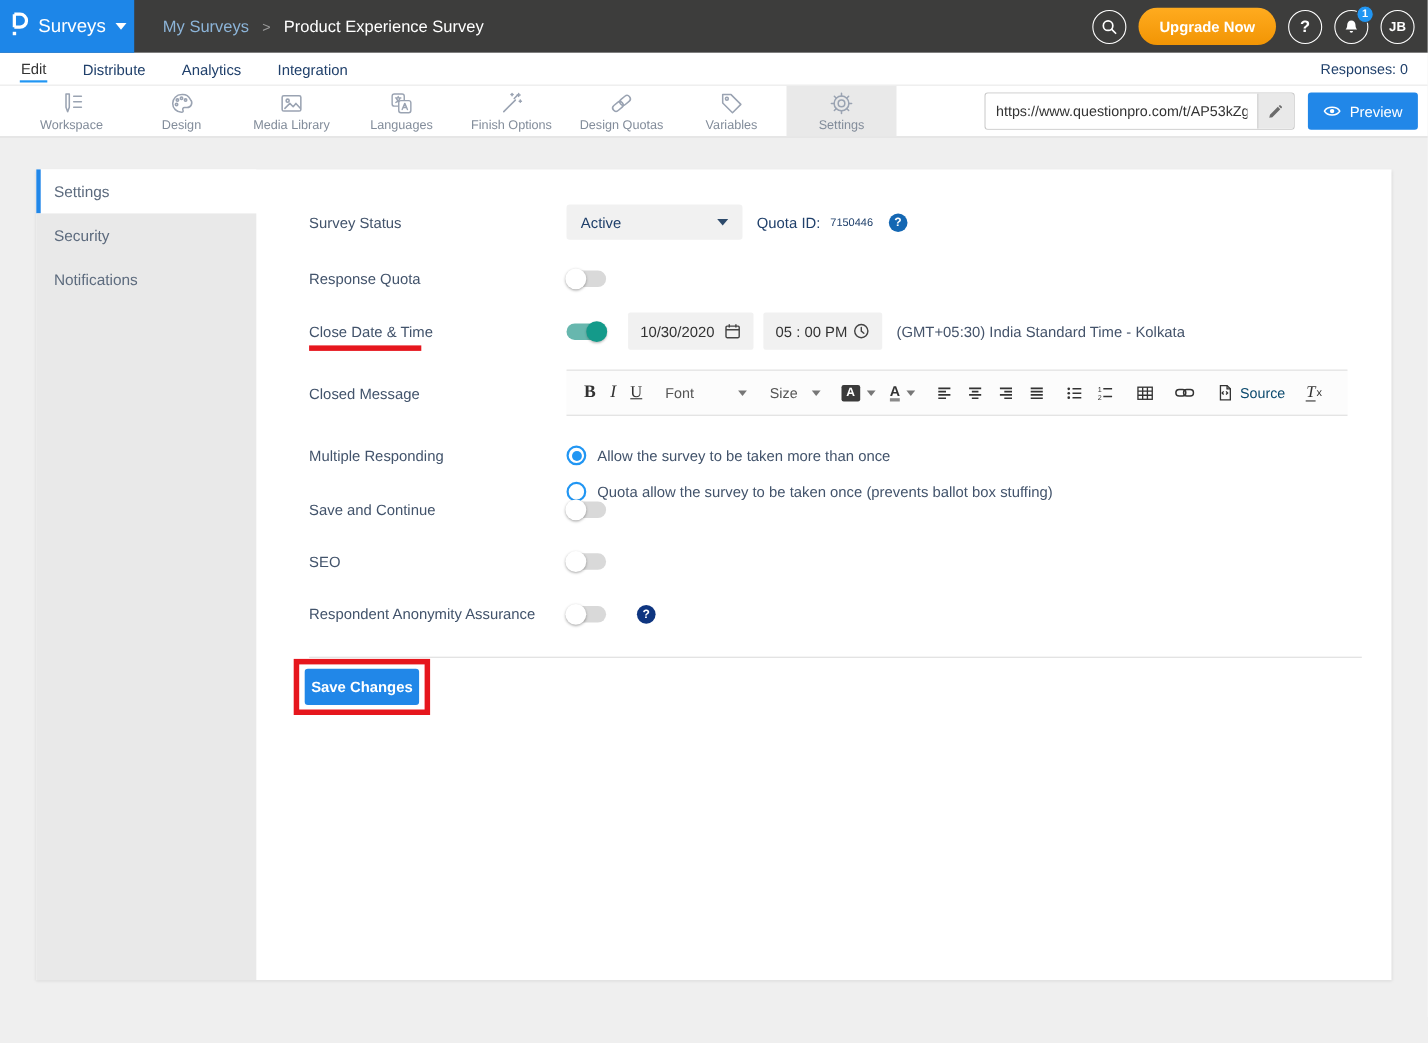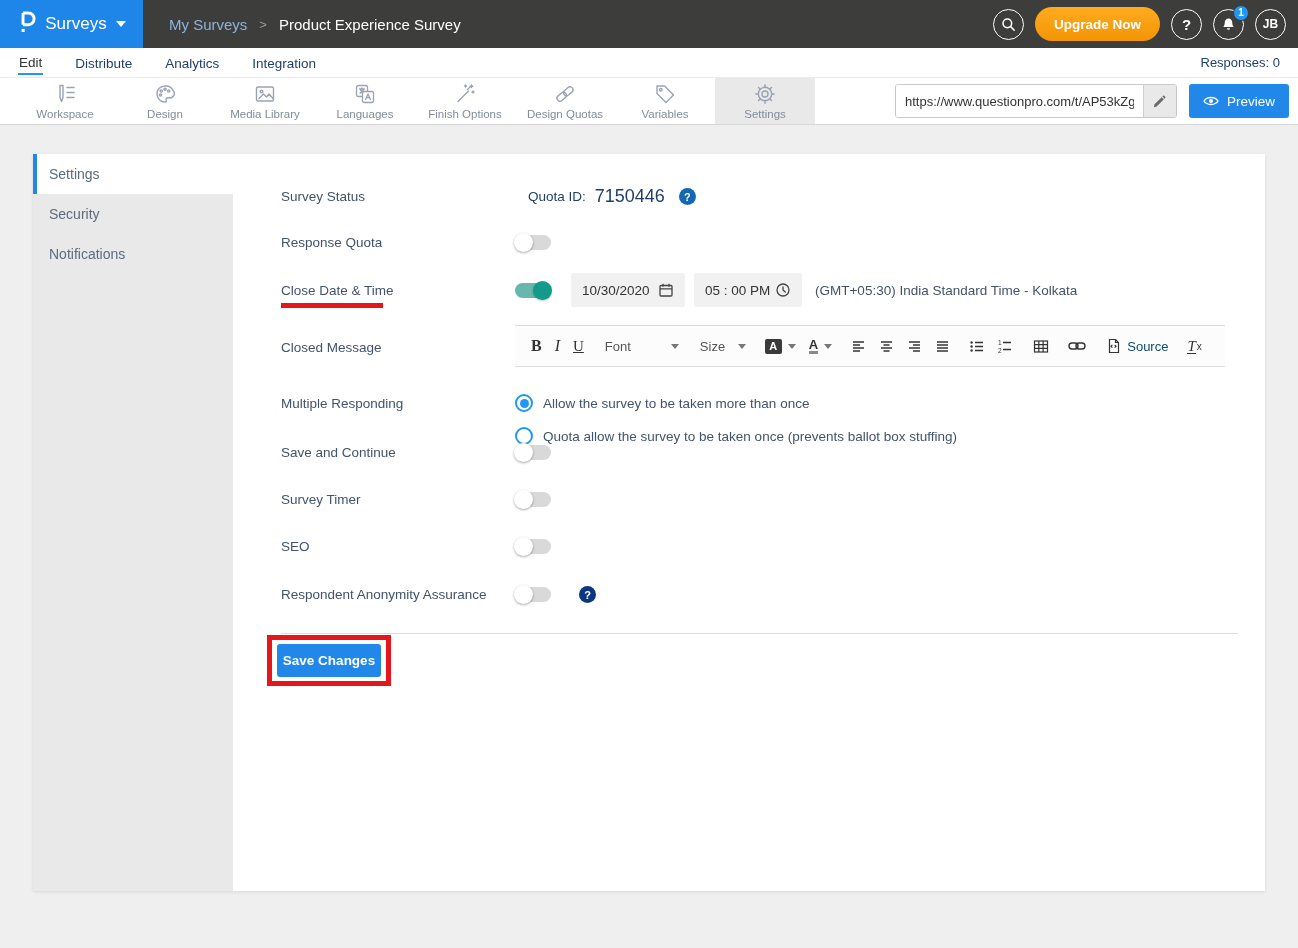--- a/index.html
+++ b/index.html
@@ -5,21 +5,21 @@
   * { box-sizing: border-box; margin: 0; padding: 0; }
   html,body { width:1298px; height:948px; }
   body {
     font-family: "Liberation Sans", sans-serif;
     background:#efefef;
     overflow:hidden;
     position:relative;
   }
   
   .topbar{height:48px;background:#3d3d3c;display:flex;align-items:center;}
-  .logo-block{width:143px;height:48px;background:#1d86e8;display:flex;align-items:center;justify-content:center;gap:9px;cursor:pointer;}
+  .logo-block{width:122px;height:48px;background:#1d86e8;display:flex;align-items:center;justify-content:center;gap:9px;cursor:pointer;}
   .product-name{color:#fff;font-size:17px;}
   .caret-down{width:0;height:0;border-left:5px solid transparent;border-right:5px solid transparent;border-top:6px solid #fff;}
   .breadcrumb{display:flex;align-items:center;margin-left:26px;font-size:15px;gap:12px;}
   .bc-parent{color:#8cb4d8;cursor:pointer;}
   .bc-sep{color:#9a9a9a;font-size:13px;}
   .bc-current{color:#fff;}
   .topbar-right{margin-left:auto;display:flex;align-items:center;gap:11px;padding-right:12px;}
   .circle-btn{width:31px;height:31px;border-radius:50%;border:1.7px solid #fff;color:#fff;display:flex;align-items:center;justify-content:center;font-weight:bold;font-size:15px;cursor:pointer;flex:none;}
   .upgrade-btn{height:34px;padding:0 19px;border-radius:17px;background:linear-gradient(180deg,#ffab1f,#f29504);color:#fff;font-weight:bold;font-size:13.5px;display:flex;align-items:center;cursor:pointer;}
   .bell-wrap{position:relative;}
@@ -48,21 +48,21 @@
   .side-item.active{border-left:4px solid #2187e8;padding-left:12px;background:#fff;}
   .side-rest{background:#e9e9e9;flex:1;}
   .main{flex:1;padding:32px 0 0 48px;position:relative;}
   .frow{display:flex;align-items:center;}
   .flabel{width:234px;flex:none;font-size:13.5px;color:#42536b;}
   .ann-underline{position:relative;display:inline-block;}
   .ann-underline::after{content:'';position:absolute;left:0;bottom:-10px;width:102px;height:5px;background:#e6161d;}
   .select{width:160px;height:32px;background:#f1f1f1;border-radius:3px;display:flex;align-items:center;justify-content:space-between;padding:0 13px;color:#20406b;font-size:13.5px;cursor:pointer;}
   .sel-caret{width:0;height:0;border-left:5px solid transparent;border-right:5px solid transparent;border-top:6px solid #2d4a6b;}
   .sid-label{margin-left:13px;font-size:13.5px;color:#20406b;}
-  .sid-value{margin-left:9px;font-size:18px;color:#20406b;}
+  .sid-value{margin-left:9px;font-size:10px;color:#20406b;}
   .help-dot{width:17px;height:17px;border-radius:50%;background:#1467b3;color:#fff;font-size:11px;font-weight:bold;display:inline-flex;align-items:center;justify-content:center;margin-left:14px;cursor:pointer;}
   .help-dot.dark{background:#0e3580;}
   .toggle{display:inline-block;width:36px;height:15px;border-radius:8px;background:#d9d9d9;position:relative;cursor:pointer;flex:none;}
   .toggle .knob{position:absolute;top:-2px;left:-1px;width:19px;height:19px;border-radius:50%;background:#fff;box-shadow:0 1px 2.5px rgba(0,0,0,.35);}
   .toggle.on{background:#67b7ae;}
   .toggle.on .knob{left:auto;right:-1px;background:#149a8a;box-shadow:0 1px 2px rgba(0,0,0,.25);}
   .field{height:34px;background:#f1f1f1;border-radius:2px;display:flex;align-items:center;justify-content:space-between;padding:0 11px;color:#333;font-size:13.5px;cursor:pointer;}
   .date-field{width:114px;margin-left:20px;}
   .time-field{width:108px;margin-left:9px;}
   .tz-text{margin-left:13px;font-size:13.5px;color:#44536a;}
@@ -239,20 +239,24 @@
         <div class="side-item">Security</div>
         <div class="side-item">Notifications</div>
       </div>
     </div>
 
     <div class="main">
 
       
       <div class="frow">
         <span class="flabel">Survey Status</span>
+        <span class="select">
+          <span>Active</span>
+          <span class="sel-caret"></span>
+        </span>
         <span class="sid-label">Quota ID:</span>
         <span class="sid-value">7150446</span>
         <span class="help-dot">?</span>
       </div>
 
       
       <div class="frow mt28">
         <span class="flabel">Response Quota</span>
         <span class="toggle">
             <span class="knob"></span>
@@ -388,26 +392,20 @@
 
       
       <div class="frow mt24">
         <span class="flabel">Save and Continue</span>
         <span class="toggle">
             <span class="knob"></span>
           </span>
       </div>
 
       
-      <div class="frow mt32">
-        <span class="flabel">Survey Timer</span>
-        <span class="toggle">
-            <span class="knob"></span>
-          </span>
-      </div>
 
       
       <div class="frow mt32">
         <span class="flabel">SEO</span>
         <span class="toggle">
             <span class="knob"></span>
           </span>
       </div>
 
       

